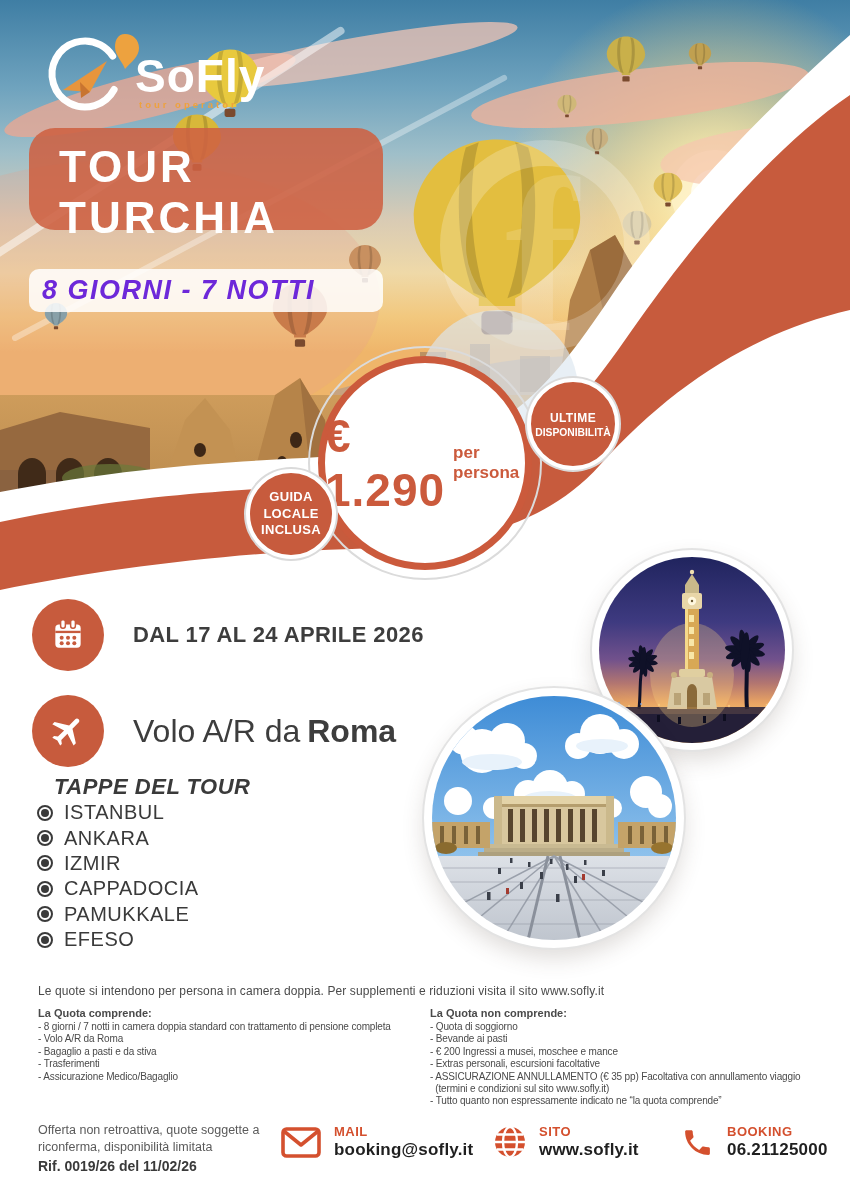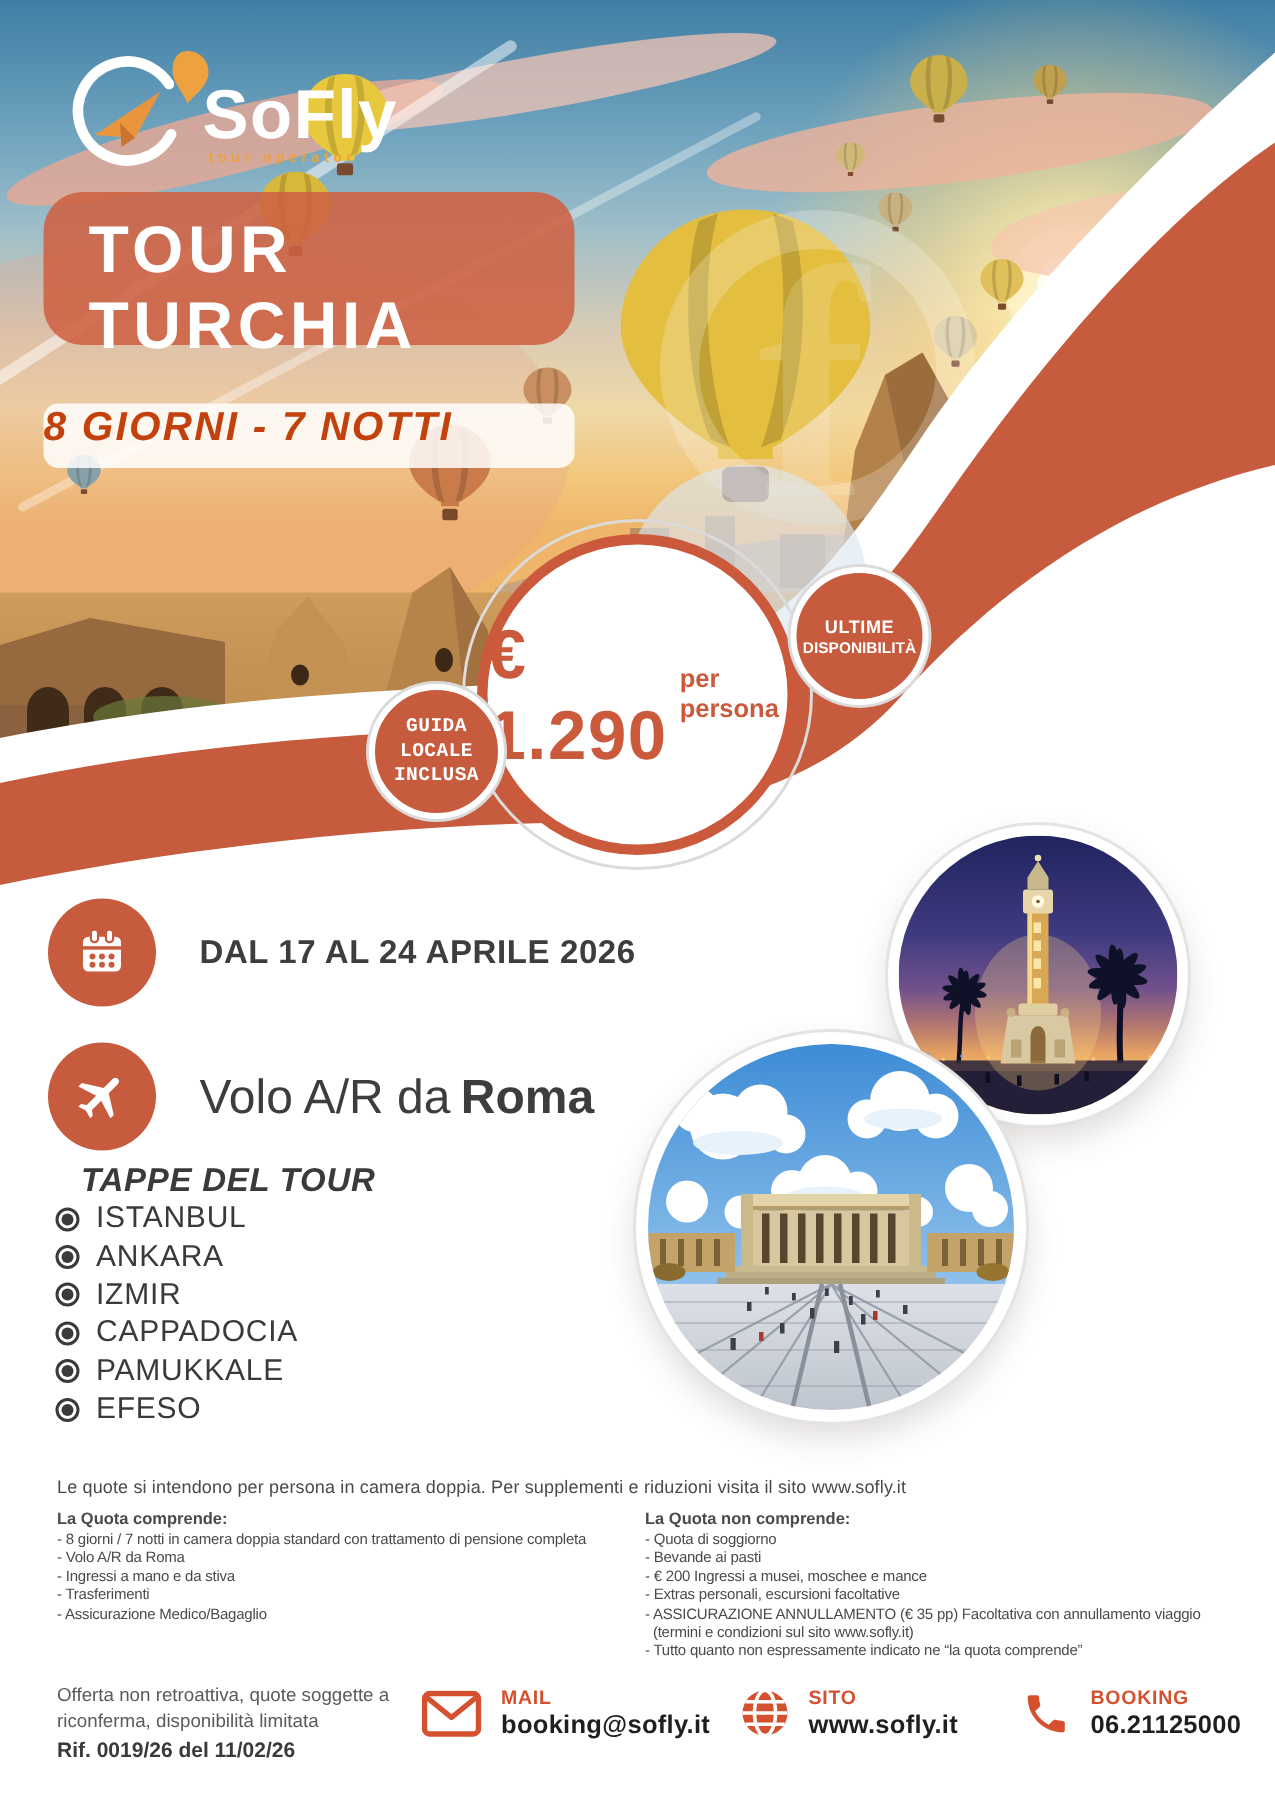--- a/index.html
+++ b/index.html
@@ -7,37 +7,37 @@
   .page{position:relative;width:850px;height:1202px;background:#fff;overflow:hidden;}
 
   
   .hero{position:absolute;left:0;top:0;width:850px;height:600px;}
   .hero svg.art{position:absolute;left:0;top:0;}
   .logo{position:absolute;left:45px;top:28px;width:250px;height:88px;}
   .title-banner{position:absolute;left:29px;top:128px;width:354px;height:102px;border-radius:26px;
     background:rgba(206,97,66,.88);color:#fff;font-weight:800;font-size:44px;line-height:1.17;
     letter-spacing:3px;padding:13px 0 0 30px;box-sizing:border-box;}
   .subtitle-band{position:absolute;left:29px;top:269px;width:354px;height:43px;border-radius:10px;
-    background:rgba(255,255,255,.85);display:flex;padding-left:0;box-sizing:border-box;
-    color:#c2410c;font-style:italic;font-weight:800;font-size:27px;letter-spacing:1.5px;}
+    background:rgba(255,255,255,.85);display:flex;align-items:center;padding-left:13px;box-sizing:border-box;
+    color:#6d28d9;font-style:italic;font-weight:800;font-size:27px;letter-spacing:1.5px;}
 
   
   .price-ring{position:absolute;left:308px;top:346px;width:234px;height:234px;border:2px solid #DBDBDB;border-radius:50%;box-sizing:border-box;}
   .price-circle{position:absolute;left:318px;top:356px;width:214px;height:214px;border-radius:50%;
     background:#fff;border:7px solid #CB5A3C;box-sizing:border-box;display:flex;flex-direction:row;
     align-items:center;justify-content:center;gap:8px;}
   .price-amount{font-size:46px;font-weight:700;color:#CB5A3C;letter-spacing:1px;}
   .price-per{font-size:17px;font-weight:600;color:#CB5A3C;}
   .badge{position:absolute;border-radius:50%;background:#C75B3D;border:4px solid #fff;
     box-shadow:0 0 0 2px #DADADA;box-sizing:border-box;display:flex;flex-direction:column;
     align-items:center;justify-content:center;color:#fff;font-weight:700;text-align:center;}
   .badge-avail{left:527px;top:378px;width:92px;height:92px;}
   .badge-avail .l1{font-size:12px;letter-spacing:.4px;}
   .badge-avail .l2{font-size:10.3px;letter-spacing:0;margin-top:2px;}
-  .badge-guide{left:246px;top:456px;width:90px;height:90px;font-family:Liberation Mono, monospace;}
+  .badge-guide{left:246px;top:469px;width:90px;height:90px;}
   .badge-guide div{font-size:13px;line-height:1.28;letter-spacing:.3px;}
 
   
   .icon-circle{position:absolute;width:72px;height:72px;border-radius:50%;background:#C75B3D;
     display:flex;align-items:center;justify-content:center;}
   .ic-date{left:32px;top:599px;}
   .ic-flight{left:32px;top:695px;}
   .row-text{position:absolute;left:133px;height:72px;display:flex;align-items:center;color:#3D3D3D;}
   .row-date-text{top:599px;font-size:22px;font-weight:700;letter-spacing:.4px;}
   .row-flight-text{top:695px;font-size:32px;font-weight:500;}
@@ -448,21 +448,21 @@
         </g>
     </svg>
   </div>
 
   <div class="note-intro">Le quote si intendono per persona in camera doppia. Per supplementi e riduzioni visita il sito www.sofly.it</div>
 
   <div class="quota-col quota-includes">
     <div class="quota-heading">La Quota comprende:</div>
     <div class="quota-item">- 8 giorni / 7 notti in camera doppia standard con trattamento di pensione completa</div>
     <div class="quota-item">- Volo A/R da Roma</div>
-    <div class="quota-item">- Ingressi a mano e da stiva</div>
+    <div class="quota-item">- Bagaglio a pasti e da stiva</div>
     <div class="quota-item">- Trasferimenti</div>
     <div class="quota-item">- Assicurazione Medico/Bagaglio</div>
   </div>
 
   <div class="quota-col quota-excludes">
     <div class="quota-heading">La Quota non comprende:</div>
     <div class="quota-item">- Quota di soggiorno</div>
     <div class="quota-item">- Bevande ai pasti</div>
     <div class="quota-item">- € 200 Ingressi a musei, moschee e mance</div>
     <div class="quota-item">- Extras personali, escursioni facoltative</div>

